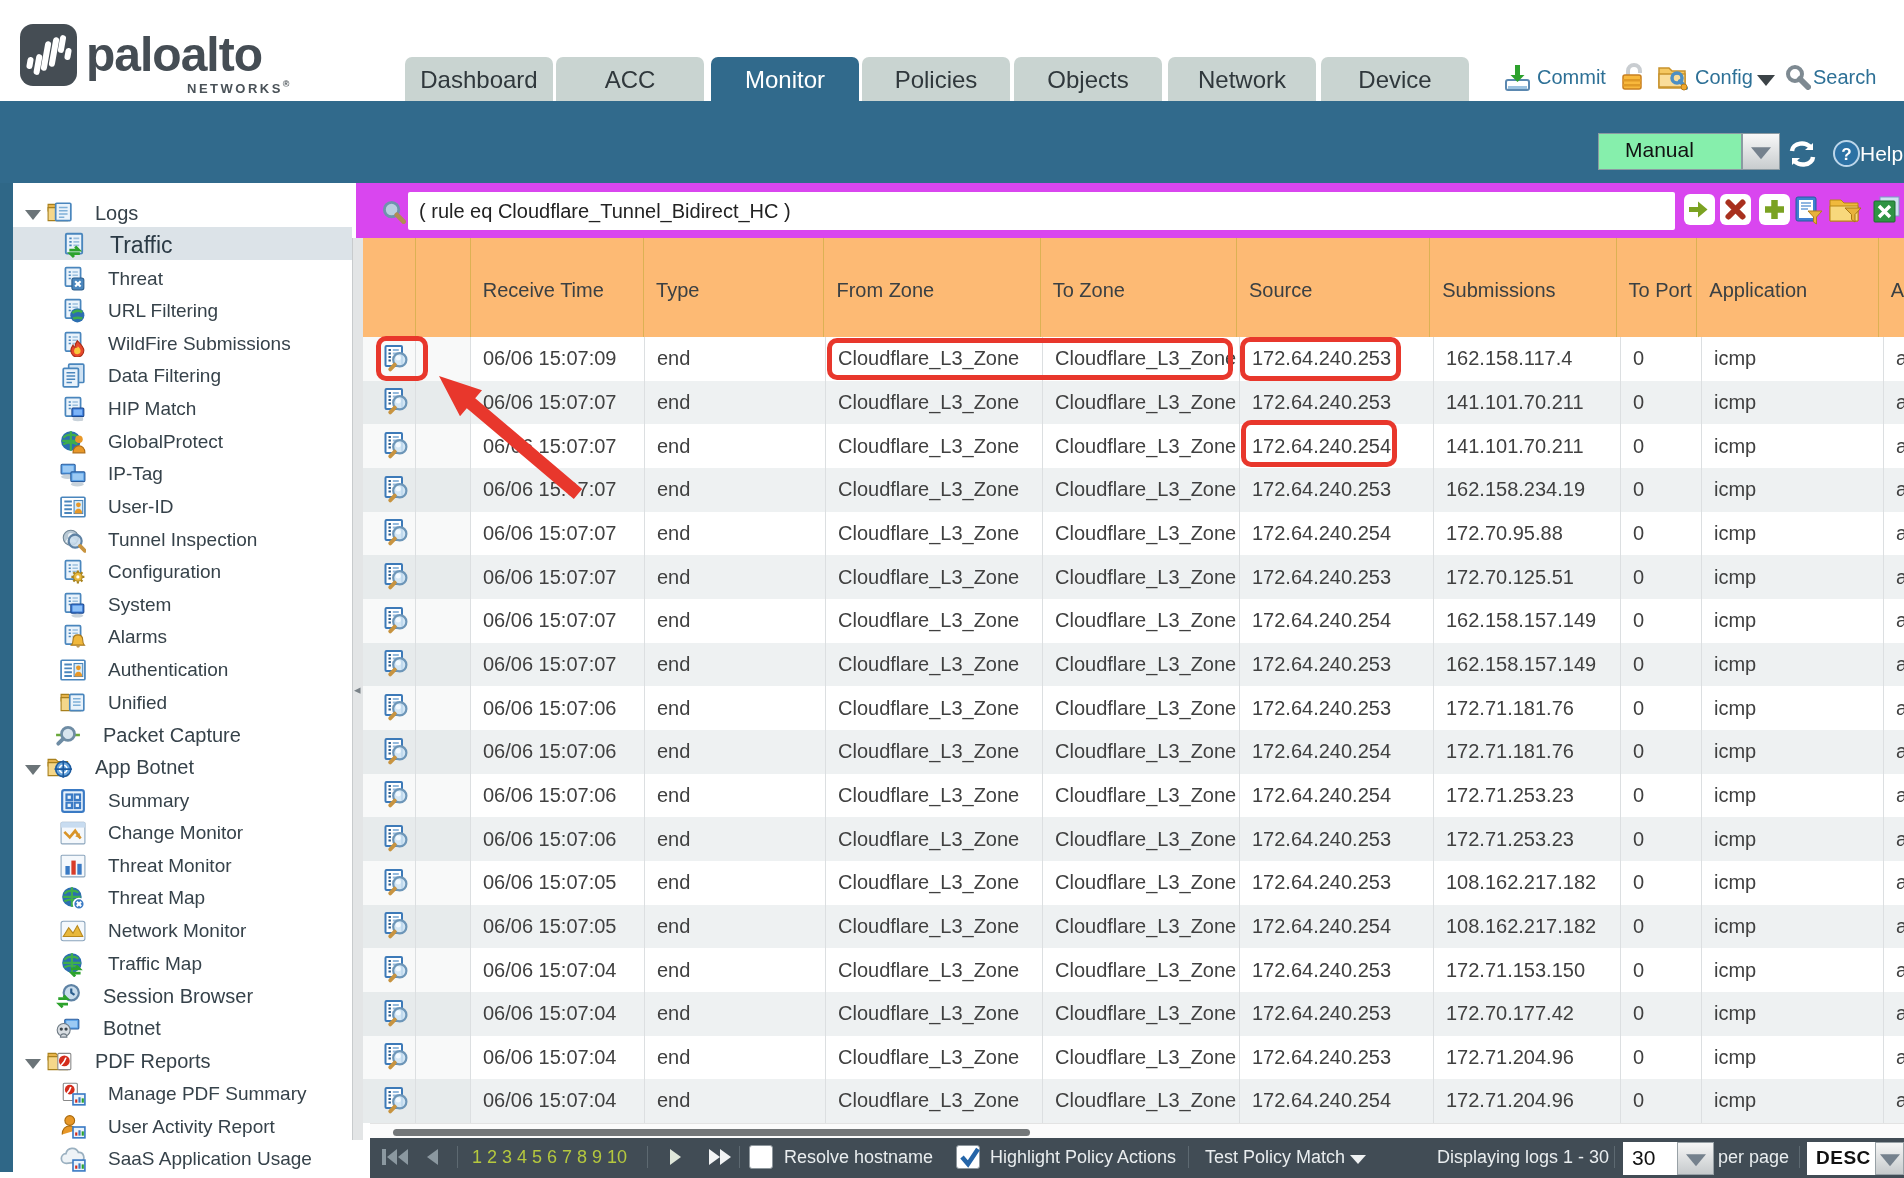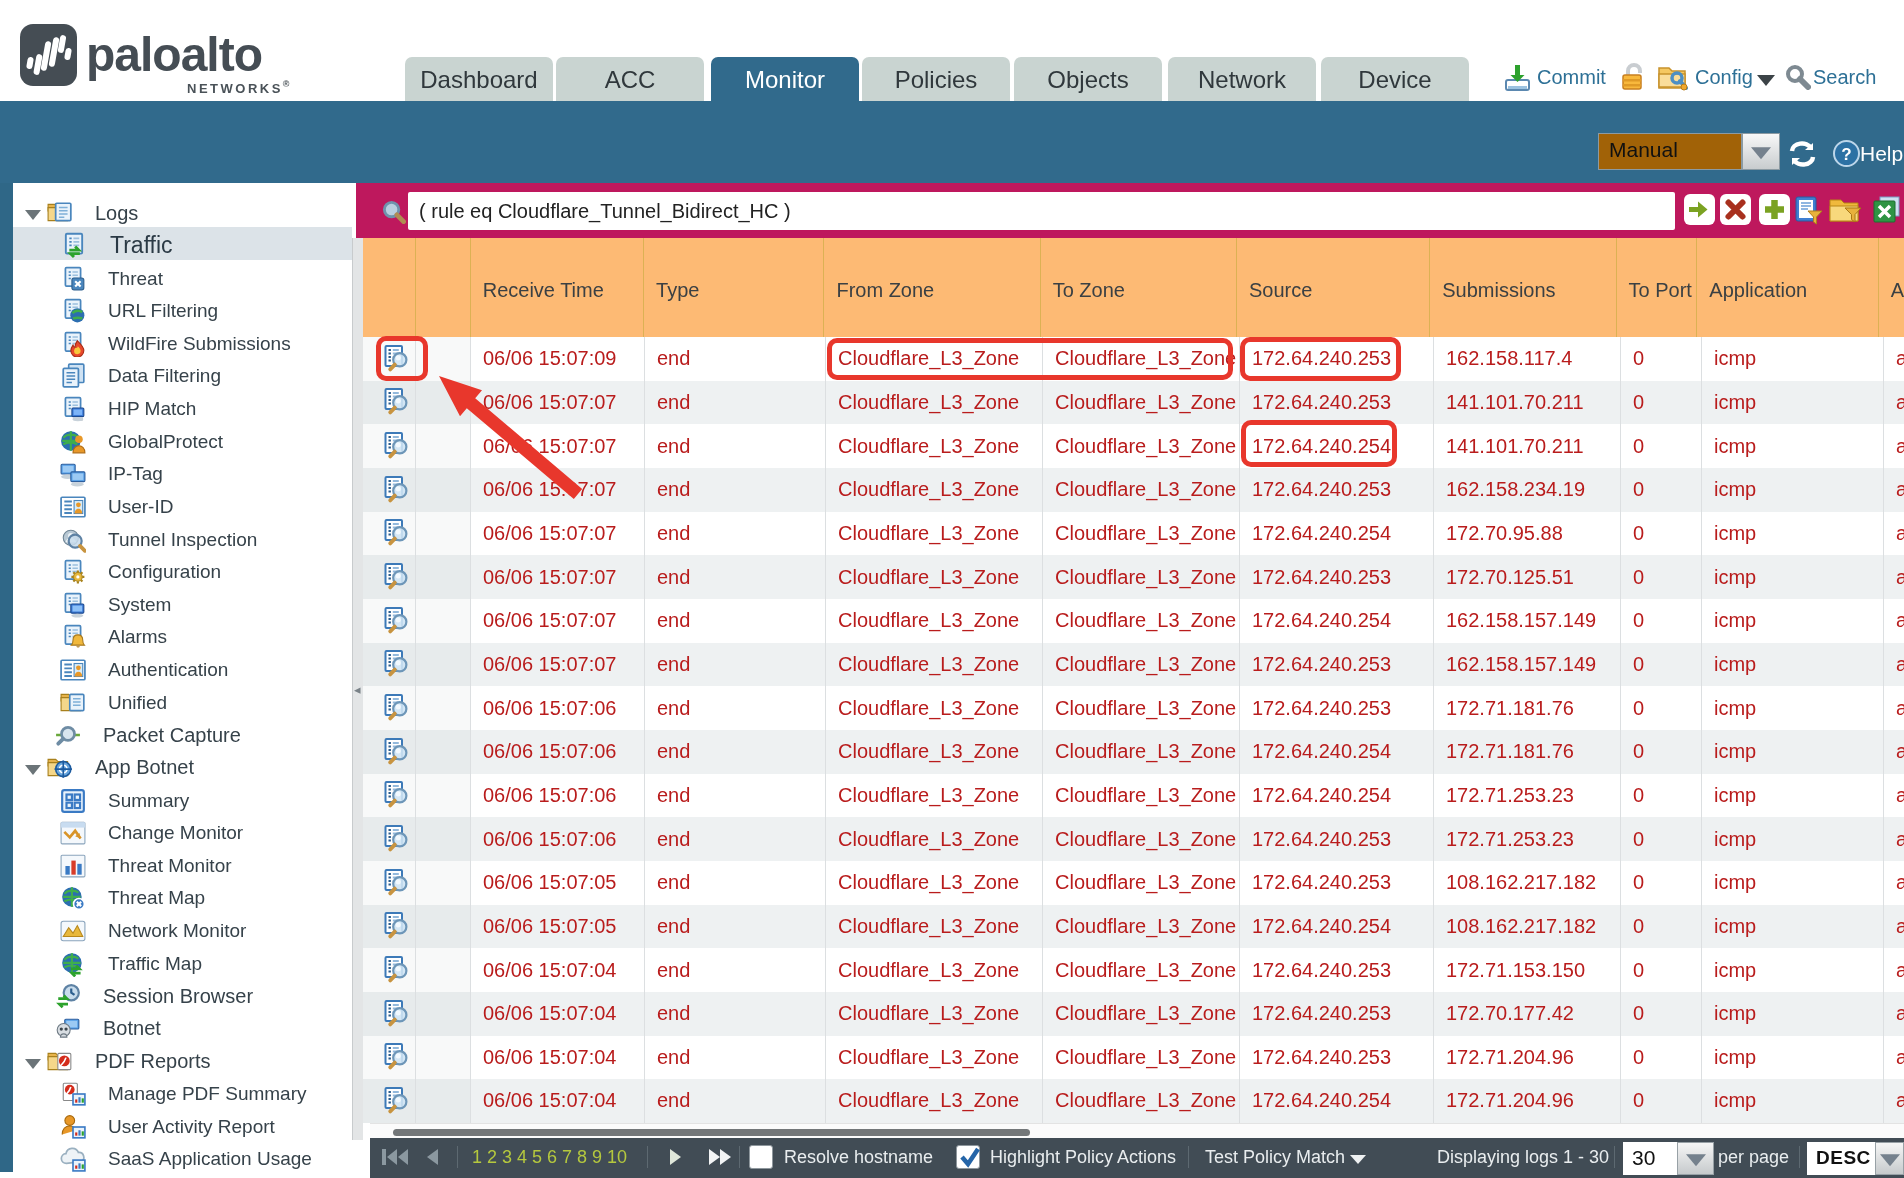--- a/index.html
+++ b/index.html
@@ -8,47 +8,47 @@
 .abs{position:absolute}
 
 #topbar{position:absolute;left:0;top:0;width:1904px;height:101px;background:#fff}
 #wordmark{position:absolute;left:86px;top:27px;font-size:48px;font-weight:bold;letter-spacing:-1px;color:#454d54}
 #networks{position:absolute;left:187px;top:79px;font-size:13px;font-weight:bold;letter-spacing:2.5px;color:#4a5258}
 .tab{position:absolute;top:57px;height:44px;width:148px;border-radius:7px 7px 0 0;background:#c9d4d1;color:#30383c;font-size:24px;text-align:center;line-height:46px}
 .tab.active{background:#316a8c;color:#fff;height:44px}
 .tm-txt{position:absolute;top:66px;font-size:20px;color:#2d7096}
 
 #banner{position:absolute;left:0;top:101px;width:1904px;height:82px;background:#316a8c}
-#manualbox{position:absolute;left:1598px;top:32px;width:144px;height:37px;background:#a16207;border:1px solid #8b9aa2;font-size:21px;color:#111;line-height:32px;padding-left:10px}
+#manualbox{position:absolute;left:1598px;top:32px;width:144px;height:37px;background:#86efac;border:1px solid #8b9aa2;font-size:21px;color:#111;line-height:32px;padding-left:26px}
 #manualbtn{position:absolute;left:1742px;top:32px;width:38px;height:37px;background:linear-gradient(#f8f8f8,#c8ccce);border:1px solid #8b9aa2}
 .dn-arrow{width:0;height:0;border-left:10px solid transparent;border-right:10px solid transparent;border-top:12px solid #75818d;position:absolute;left:50%;top:50%;transform:translate(-50%,-40%)}
 #helptxt{position:absolute;left:1860px;top:41px;font-size:21px;color:#fff}
 
 #lstrip{position:absolute;left:0;top:183px;width:13px;height:989px;background:#2f6787}
 #sidebar{position:absolute;left:13px;top:183px;width:339px;height:989px;background:#fff;overflow:hidden}
 #splitter{position:absolute;left:352px;top:238px;width:11px;height:902px;background:#e3e5e6;border-left:1px solid #c8cbcd}
 #splitarrow{position:absolute;left:354px;top:683px;width:7px;height:14px;color:#7a8288;font-size:13px;line-height:14px}
 .ti{position:relative;height:32.64px;display:flex;align-items:center;font-size:19px;color:#36424a;white-space:nowrap}
 .ti svg{flex:0 0 auto}
 .ti .tri{width:0;height:0;border-left:8px solid transparent;border-right:8px solid transparent;border-top:10px solid #6b7478;margin:4px 6px 0 12px}
 .ti.l1{padding-left:0}
 .ti.l1n{padding-left:42px}
 .ti.l2{padding-left:47px}
 .ti .lbl{margin-left:22px}
 #sel{position:absolute;left:0px;top:43.5px;width:339px;height:33px;background:#dce3e8}
 
 #main{position:absolute;left:356px;top:183px;width:1548px;height:995px}
-#searchrow{position:absolute;left:0;top:0;width:1548px;height:55px;background:#be185d}
+#searchrow{position:absolute;left:0;top:0;width:1548px;height:55px;background:#d946ef}
 #searchinput{position:absolute;left:52px;top:9px;width:1267px;height:38px;background:#fff;border-radius:2px;font-size:20px;color:#222;line-height:38px;padding-left:11px}
 .sqbtn{position:absolute;top:11px;width:31px;height:31px;background:#fff;border-radius:6px}
 
 #thead{position:absolute;left:7px;top:55px;width:1541px;height:99px;background:#fdba74;display:flex}
 #thead .hc{border-right:1px solid #dcb154;font-size:20px;color:#3b4043;display:flex;align-items:center;padding-left:12px;padding-top:6px}
 #rows{position:absolute;left:7px;top:154px;width:1541px;height:786px;display:flex;flex-direction:column}
-.row{display:flex;height:43.666px;flex:0 0 43.666px;font-size:20px;color:#b91c1c;background:#fff}
+.row{display:flex;height:43.666px;flex:0 0 43.666px;font-size:20px;color:#404040;background:#fff}
 .row.alt{background:#eef1f2}
 .row .c{border-right:1px solid #dcdfe1;display:flex;align-items:center;padding-left:12px;overflow:hidden}
 .row .gut{background:rgba(35,48,58,0.03);padding-left:19px}
 .c.w0{width:53px;flex:0 0 53px}
 .c.w1{width:55px;flex:0 0 55px;padding-left:0}
 .c.w2{width:174px;flex:0 0 174px}
 .c.w3{width:181px;flex:0 0 181px}
 .c.w4{width:217px;flex:0 0 217px}
 .c.w5{width:197px;flex:0 0 197px}
 .c.w6{width:194px;flex:0 0 194px}

